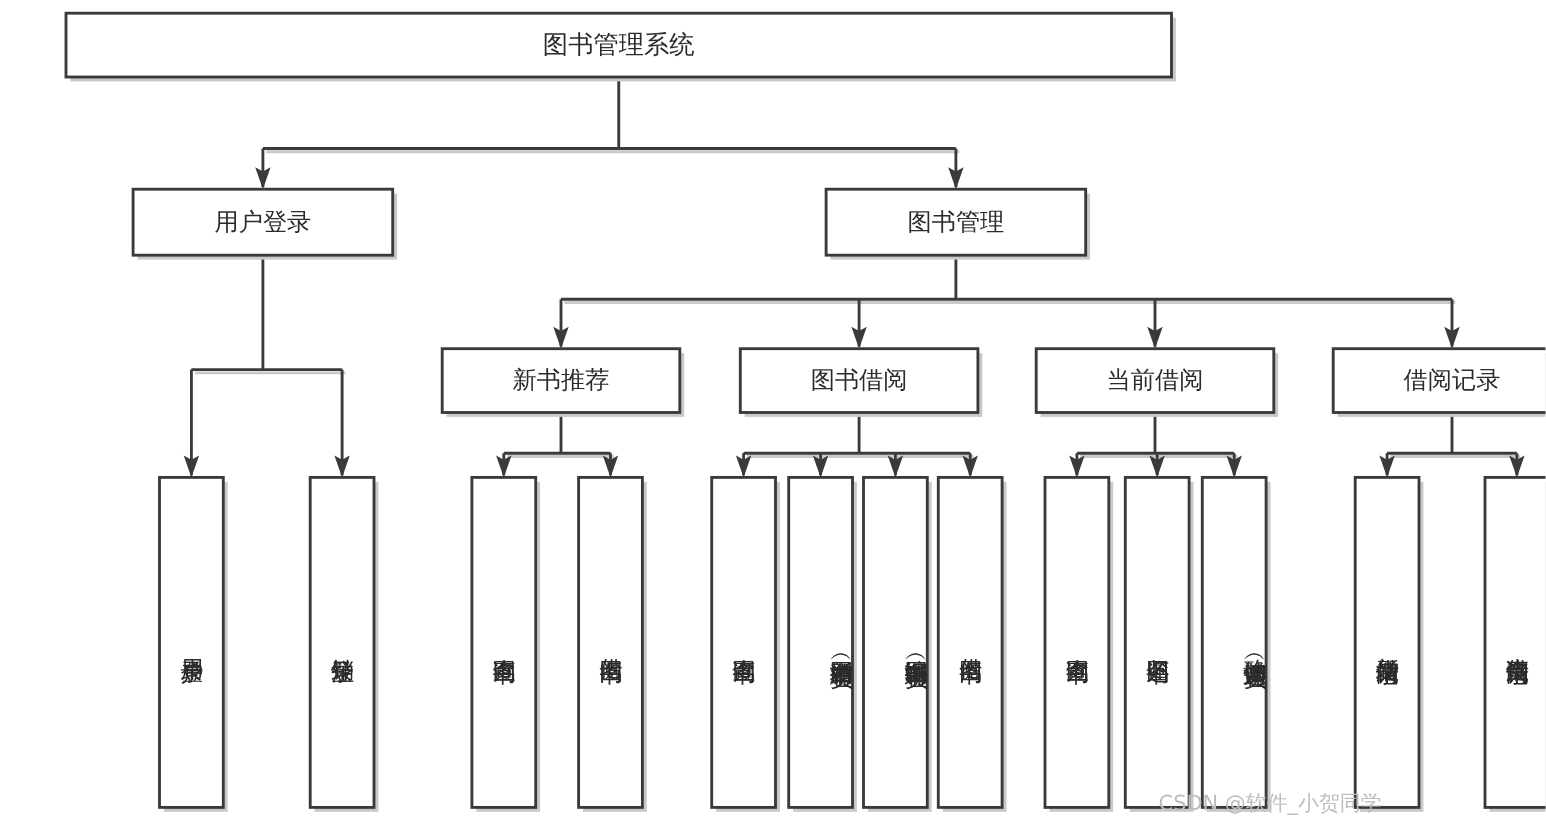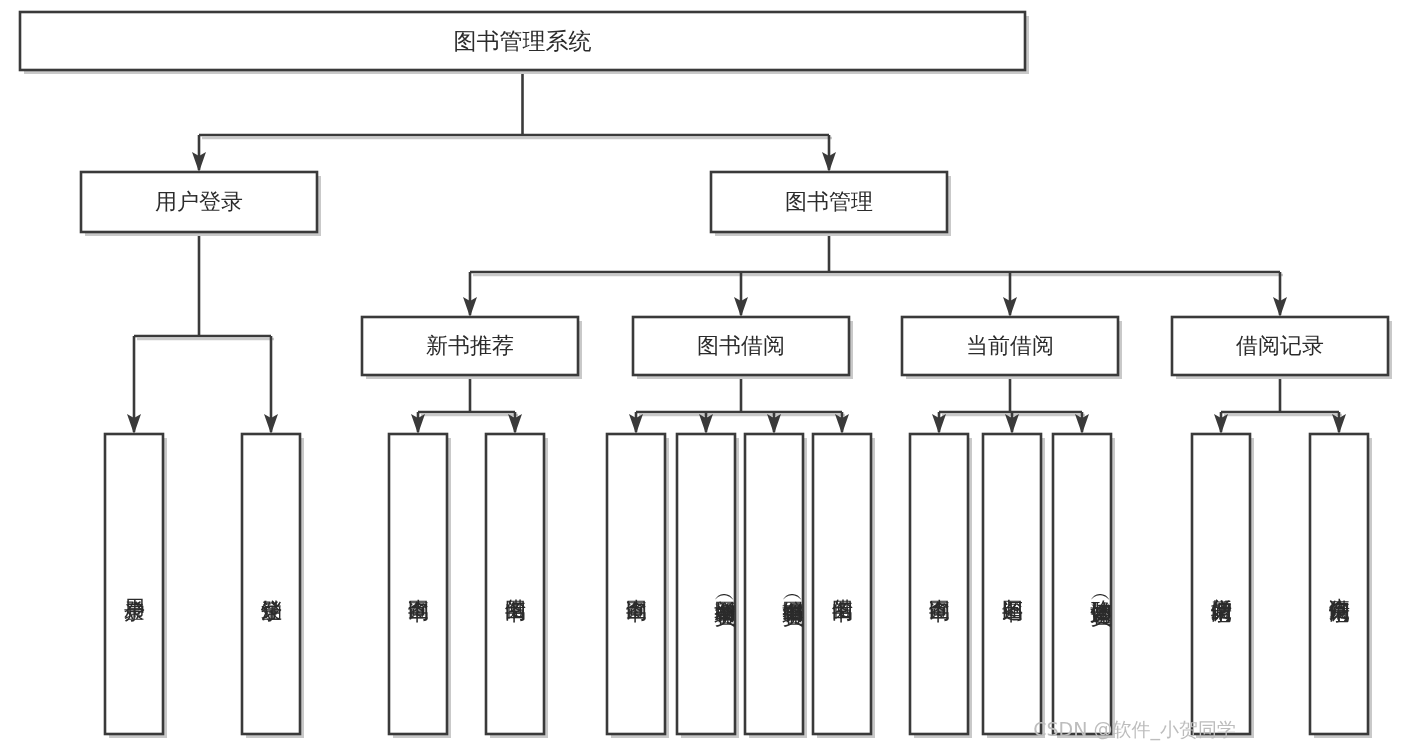--- a/index.html
+++ b/index.html
@@ -1,20 +1,20 @@
 <!DOCTYPE html>
 <html><head>
 <meta charset="utf-8">
 <style>
   html,body{margin:0;padding:0;background:#ffffff;}
   body{
     font-family:"DejaVu Sans","Liberation Sans",sans-serif;
     width:1405px;height:747px;overflow:hidden;
   }
-  #stage{position:relative;width:1236px;height:747px;background:#ffffff;}
+  #stage{position:relative;width:1236px;height:747px;background:#ffffff;margin-left:40px;}
   svg#diagram{position:absolute;left:0;top:0;width:1405px;height:747px;}
   .nodebox{fill:#ffffff;stroke:#3a3a3a;stroke-width:2.6;}
   .nodeshadow{fill:#c9c9c9;stroke:none;}
   .edge{stroke:#3a3a3a;stroke-width:2.6;fill:none;stroke-linecap:butt;}
   .edgeshadow{stroke:#c9c9c9;stroke-width:2.6;fill:none;}
   .arrowhead{fill:#3a3a3a;stroke:none;}
   .lbl{
     font-family:"DejaVu Sans","Liberation Sans",sans-serif;
     fill:#2b2b2b;font-size:22px;text-anchor:middle;
     dominant-baseline:middle;
@@ -27,21 +27,21 @@
     writing-mode:vertical-rl;
     text-orientation:upright;
     letter-spacing:1px;
     line-height:1;
     display:flex;align-items:flex-start;justify-content:center;
     white-space:nowrap;
     pointer-events:none;
   }
   .vlbl.center{align-items:center;}
   .watermark{
-    position:absolute;right:0;bottom:4px;
+    position:absolute;right:20px;bottom:4px;
     font-family:"DejaVu Sans","Liberation Sans",sans-serif;
     font-size:19px;color:#bdbdbd;white-space:nowrap;
   }
 </style>
 </head>
 <body>
 
 <div id="stage">
 
   <svg id="diagram" viewBox="0 0 1405 747">

